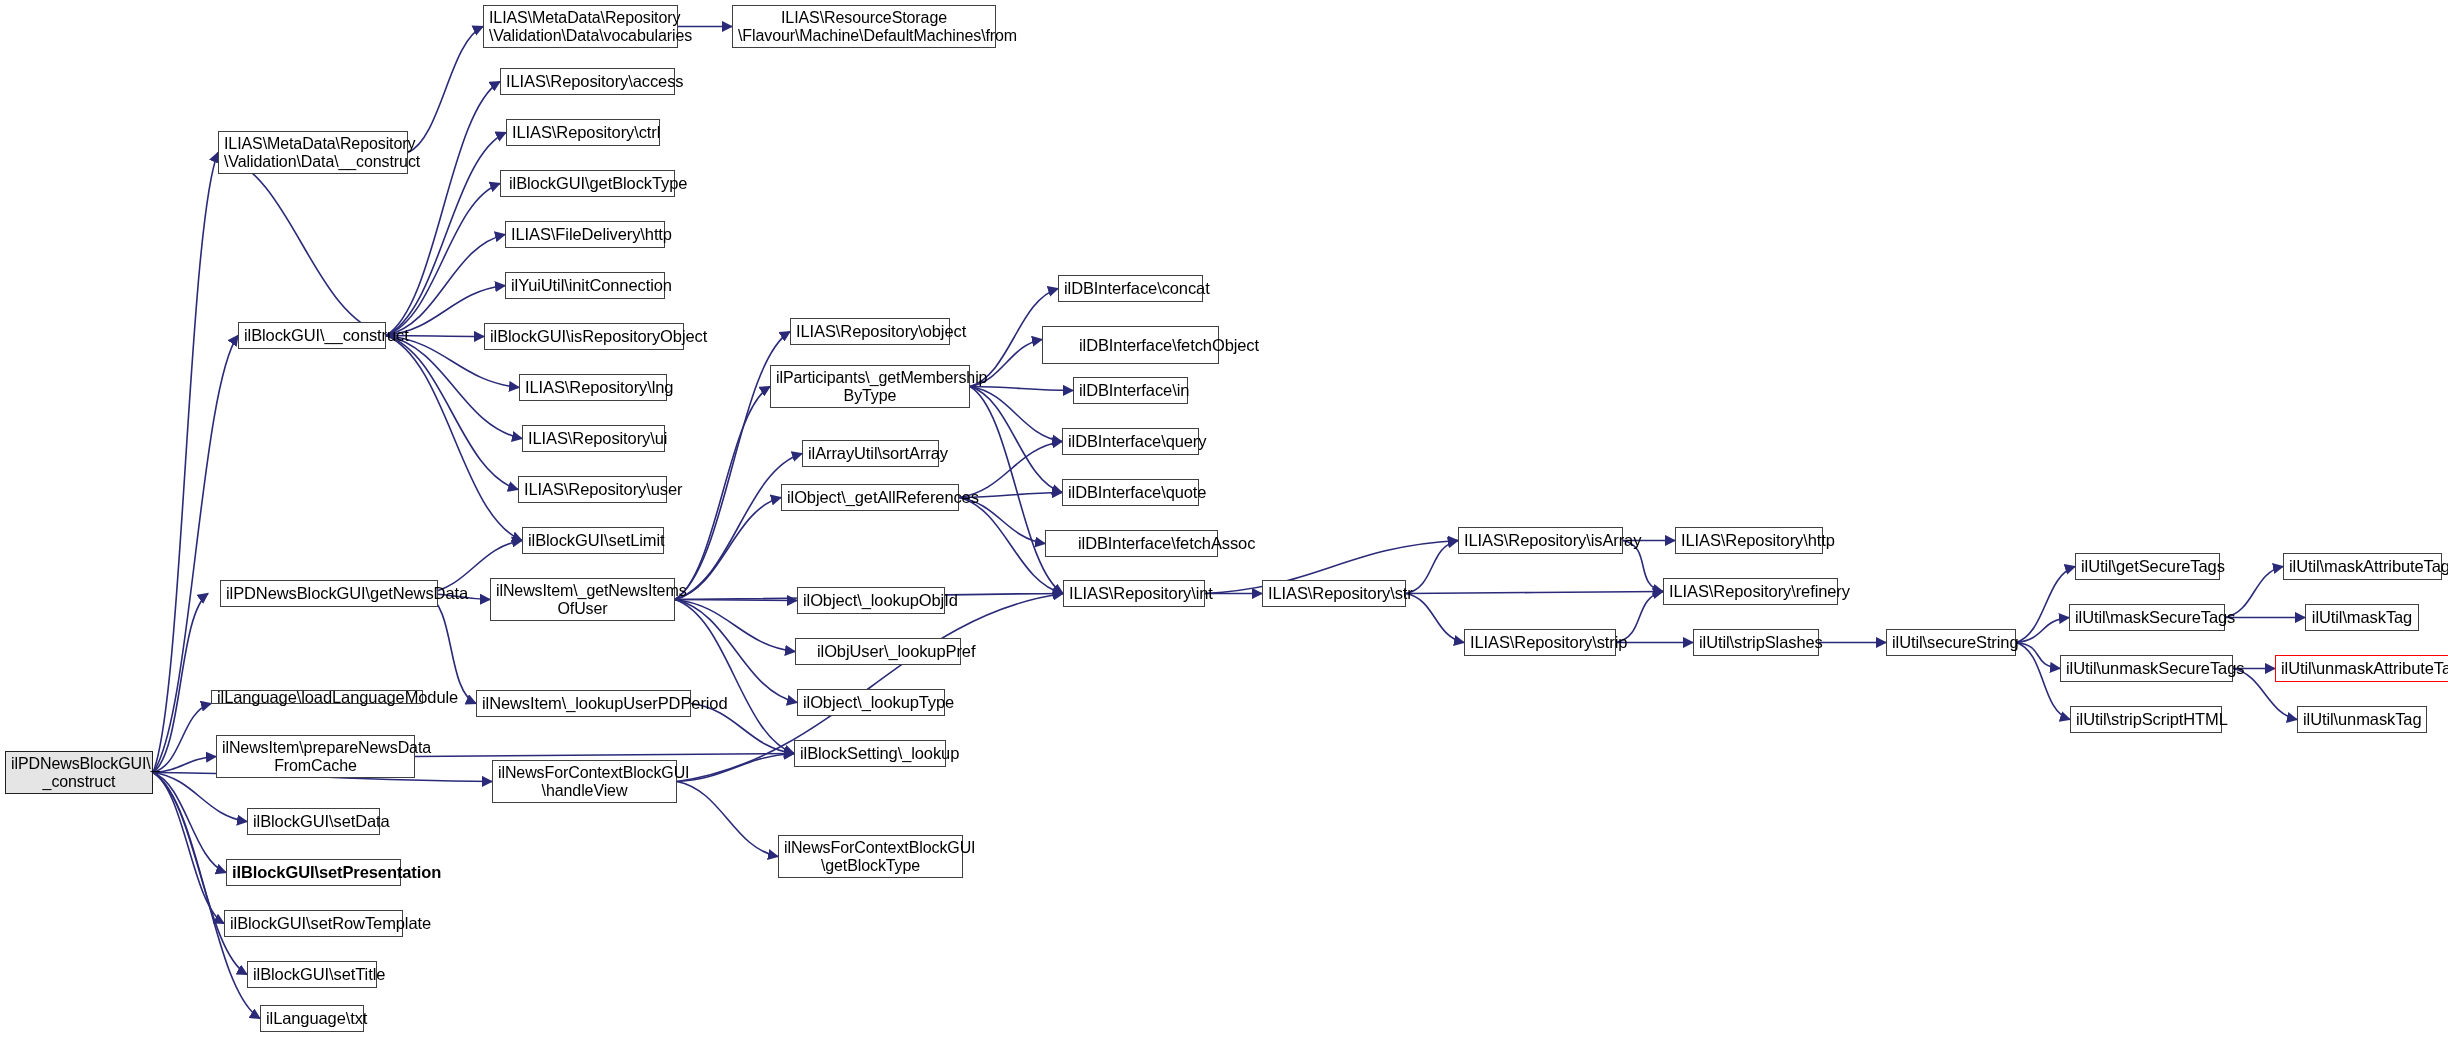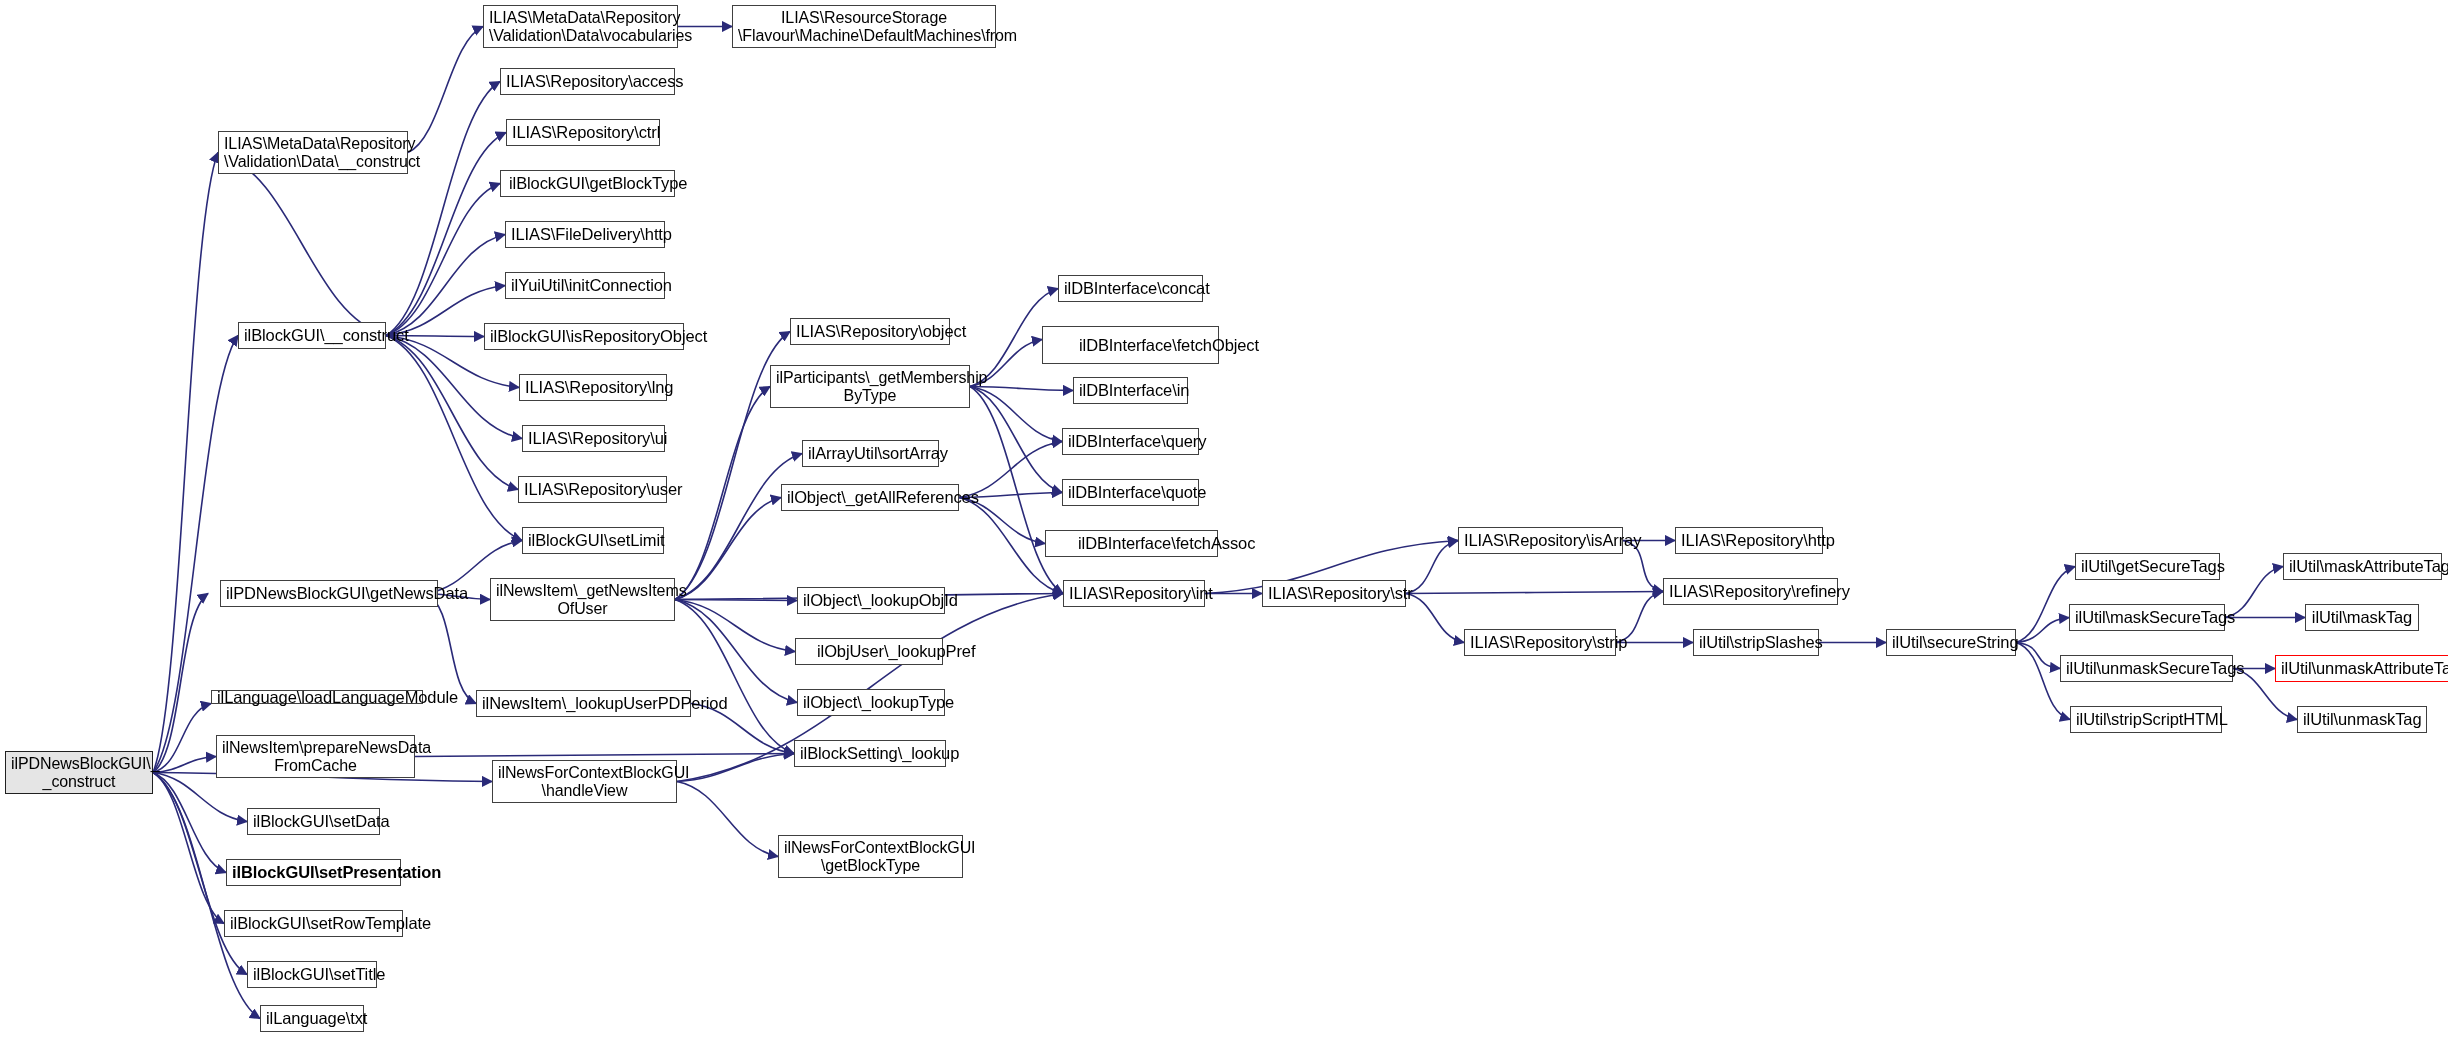--- a/index.html
+++ b/index.html
@@ -163,21 +163,21 @@
       <div class="node" style="left: 226px; top: 859px; width: 175px; height: 27px; font-weight: bold;"><span class="node-label">ilBlockGUI\setPresentation</span></div>
       <div class="node" style="left: 224px; top: 910px; width: 179px; height: 27px;"><span class="node-label">ilBlockGUI\setRowTemplate</span></div>
       <div class="node" style="left: 247px; top: 961px; width: 130px; height: 27px;"><span class="node-label">ilBlockGUI\setTitle</span></div>
       <div class="node" style="left: 260px; top: 1005px; width: 104px; height: 27px;"><span class="node-label">ilLanguage\txt</span></div>
       <div class="node" style="left: 490px; top: 578px; width: 185px; height: 43px; font-size: 16px;"><span class="node-label">ilNewsItem\_getNewsItems
 OfUser</span></div>
       <div class="node" style="left: 476px; top: 690px; width: 215px; height: 27px;"><span class="node-label">ilNewsItem\_lookupUserPDPeriod</span></div>
       <div class="node" style="left: 492px; top: 760px; width: 185px; height: 43px; font-size: 16px;"><span class="node-label">ilNewsForContextBlockGUI
 \handleView</span></div>
       <div class="node" style="left: 797px; top: 587px; width: 148px; height: 27px;"><span class="node-label">ilObject\_lookupObjId</span></div>
-      <div class="node" style="left: 795px; top: 638px; width: 148px; height: 27px; padding-left: 21px;"><span class="node-label">ilObjUser\_lookupPref</span></div>
+      <div class="node" style="left: 795px; top: 638px; width: 166px; height: 27px; padding-left: 21px;"><span class="node-label">ilObjUser\_lookupPref</span></div>
       <div class="node" style="left: 797px; top: 689px; width: 148px; height: 27px;"><span class="node-label">ilObject\_lookupType</span></div>
       <div class="node" style="left: 794px; top: 740px; width: 152px; height: 27px;"><span class="node-label">ilBlockSetting\_lookup</span></div>
       <div class="node" style="left: 778px; top: 835px; width: 185px; height: 43px; font-size: 16px;"><span class="node-label">ilNewsForContextBlockGUI
 \getBlockType</span></div>
       <div class="node" style="left: 790px; top: 318px; width: 160px; height: 27px;"><span class="node-label">ILIAS\Repository\object</span></div>
       <div class="node" style="left: 770px; top: 365px; width: 200px; height: 43px; font-size: 16px;"><span class="node-label">ilParticipants\_getMembership
 ByType</span></div>
       <div class="node" style="left: 802px; top: 440px; width: 137px; height: 27px;"><span class="node-label">ilArrayUtil\sortArray</span></div>
       <div class="node" style="left: 781px; top: 484px; width: 178px; height: 27px;"><span class="node-label">ilObject\_getAllReferences</span></div>
       <div class="node" style="left: 1058px; top: 275px; width: 145px; height: 27px;"><span class="node-label">ilDBInterface\concat</span></div>

